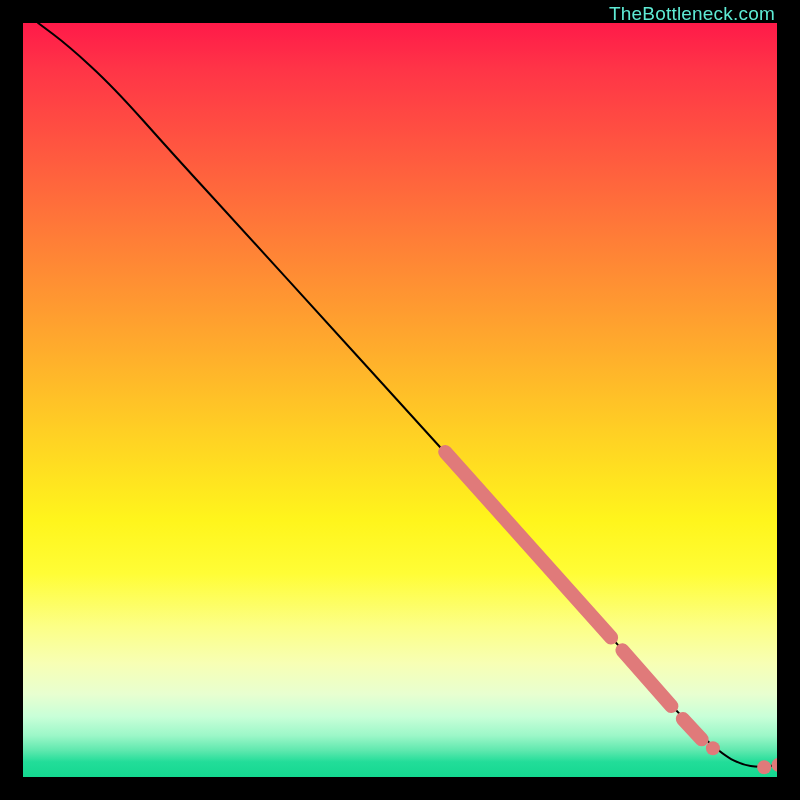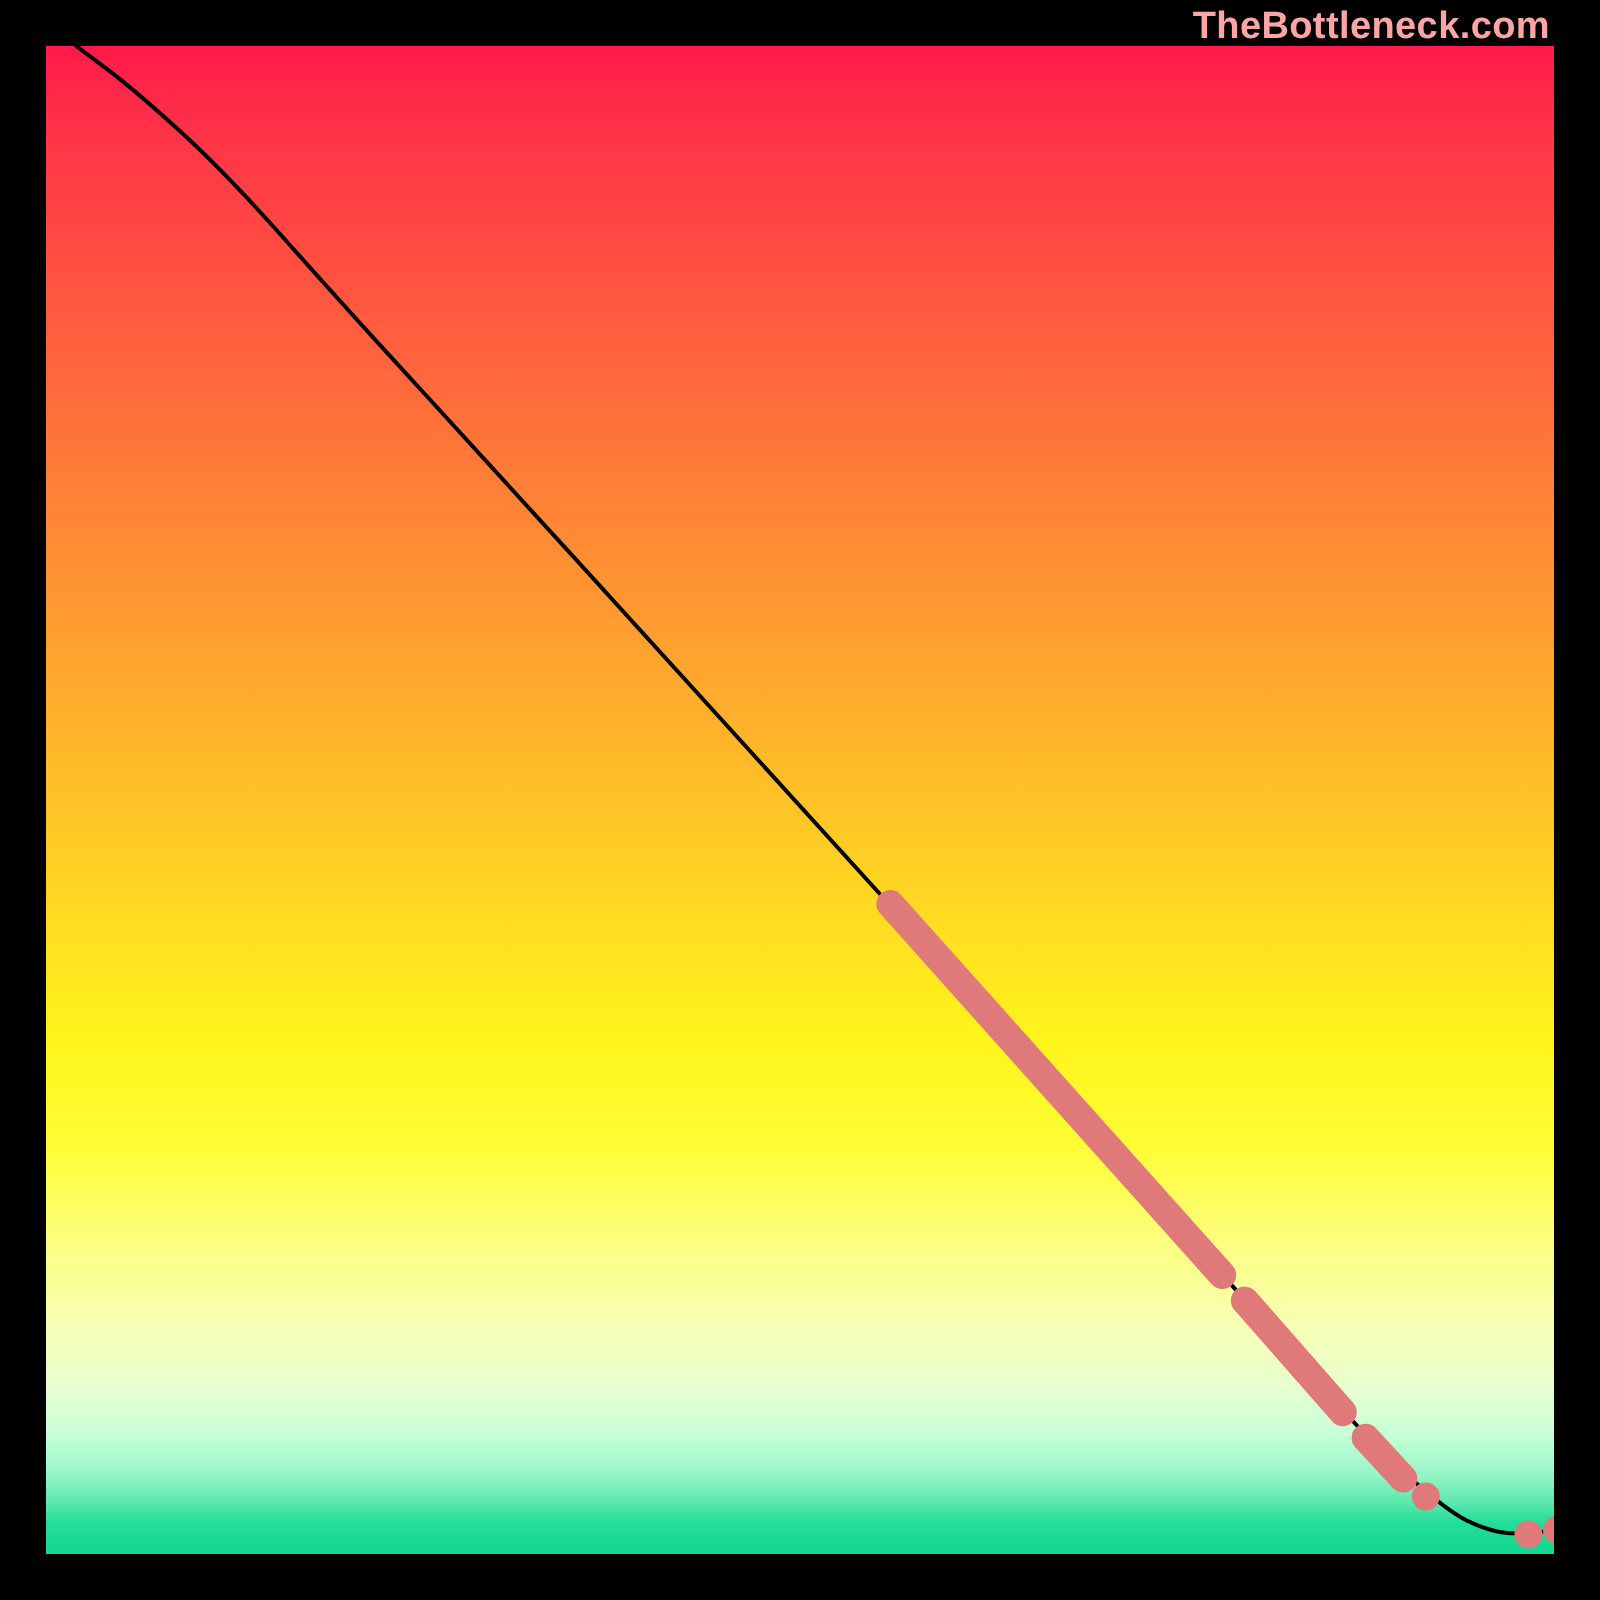--- a/index.html
+++ b/index.html
@@ -41,23 +41,23 @@
       #9cf7c8 94.5%,
       #5ee8ae 96.5%,
       #22dd99 98%,
       #14d890 100%
     );
   }
   .watermark {
     position: absolute;
     top: 3px;
     right: 25px;
-    color: #fca5a5;
+    color: #5eead4;
     font-size: 19px;
-    font-weight: 700;
+    font-weight: 400;
     letter-spacing: 0.2px;
     z-index: 20;
   }
   svg.plot {
     position: absolute;
     left: 0;
     top: 0;
     width: 754px;
     height: 754px;
     z-index: 10;

